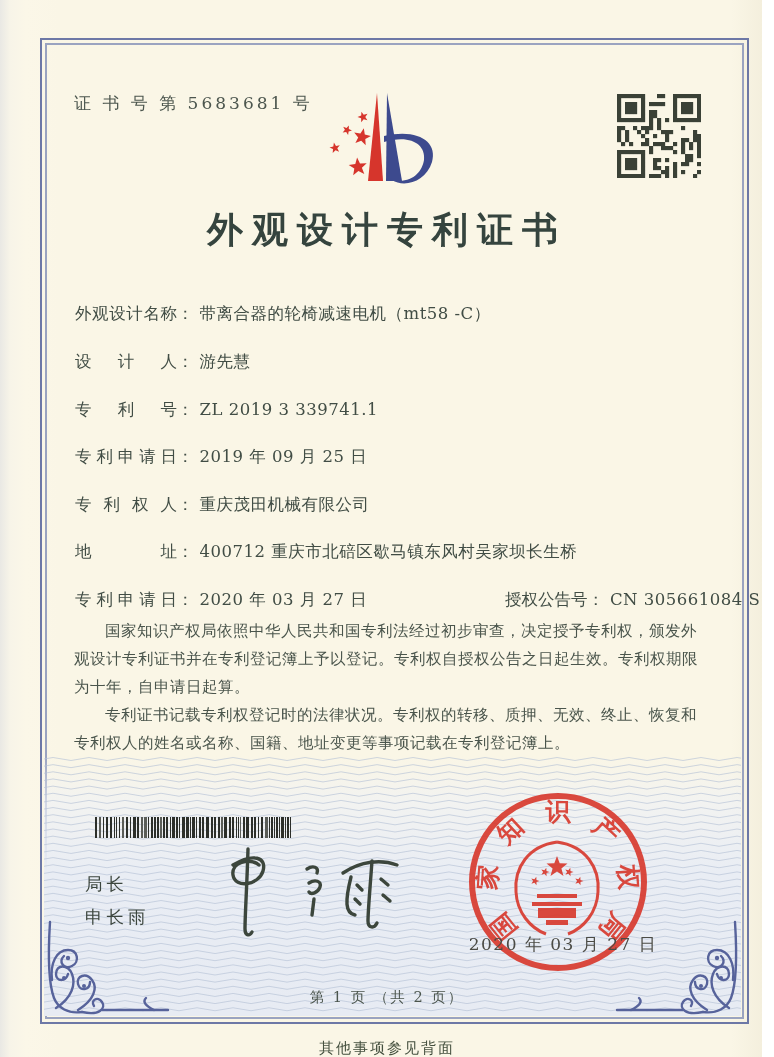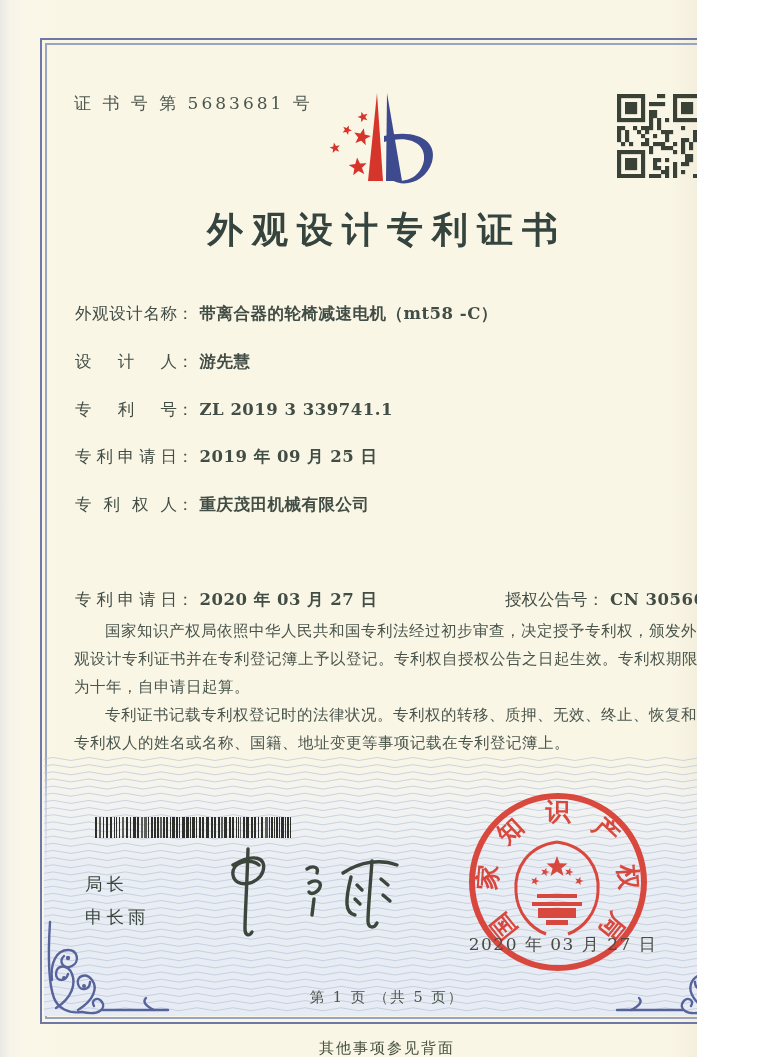--- a/index.html
+++ b/index.html
@@ -1,34 +1,34 @@
 <!DOCTYPE html>
 <html><head>
 <meta charset="utf-8">
 <style>
   html,body{margin:0;padding:0;background:#ffffff;}
   #certificate{
-    position:relative;width:697px;height:1057px;overflow:hidden;
+    position:relative;width:762px;height:1057px;overflow:hidden;
     background:linear-gradient(90deg,#e9e8e4 0px,#f7f4e8 10px,#fbf7e8 26px,#faf6e6 60px,#faf6e6 96%,#f4efdd 100%);
     font-family:"DejaVu Serif","Liberation Serif",serif;
     color:#414d45;
   }
   .abs{position:absolute;}
   
   #frame-outer{left:40px;top:38px;width:705px;height:982px;border:2px solid #6d78a6;}
   #frame-inner{left:3px;top:3px;right:3px;bottom:3px;position:absolute;border:2px solid #9aa3c0;}
   
   #cert-number{left:74px;top:92px;font-size:17px;letter-spacing:3px;color:#4c564e;}
   #cert-title{left:0;top:206px;width:774px;text-align:center;font-size:36px;font-weight:bold;
     letter-spacing:9px;color:#35443e;}
   
   .field-row{position:absolute;left:75px;font-size:16.5px;color:#414d45;white-space:nowrap;}
   .field-label{display:inline-block;width:102px;text-align:justify;text-align-last:justify;vertical-align:top;}
   .field-colon{display:inline-block;margin-right:6px;}
-  .field-value{letter-spacing:0.5px;font-weight:bold;}
+  .field-value{letter-spacing:0.5px;}
   #grant-no{position:absolute;left:430px;top:0;}
   
   #body-text{left:74px;top:618px;width:638px;font-size:15.5px;line-height:1.8;color:#4a554c;}
   #body-text p{margin:0;text-indent:2em;letter-spacing:0.5px;}
   
   #wave-band{left:44px;top:756px;width:697px;height:260px;
     background:linear-gradient(180deg,rgba(238,241,247,0) 0%,rgba(238,241,247,.65) 18%,#e9edf4 45%,#e7ebf3 100%);}
   #wave-band svg{position:absolute;left:0;top:0;}
   
   #barcode{left:95px;top:817px;width:202px;height:21px;}
@@ -349,20 +349,23 @@
   </div>
   <div class="field-row" style="top:399px">
     <span class="field-label">专利号</span><span class="field-colon">：</span><span class="field-value">ZL 2019 3 339741.1</span>
   </div>
   <div class="field-row" style="top:446px">
     <span class="field-label">专利申请日</span><span class="field-colon">：</span><span class="field-value">2019 年 09 月 25 日</span>
   </div>
   <div class="field-row" style="top:494px">
     <span class="field-label">专利权人</span><span class="field-colon">：</span><span class="field-value">重庆茂田机械有限公司</span>
   </div>
+  <div class="field-row" style="top:541px">
+    <span class="field-label">地址</span><span class="field-colon">：</span><span class="field-value">400712 重庆市北碚区歇马镇东风村吴家坝长生桥</span>
+  </div>
   <div class="field-row" style="top:589px">
     <span class="field-label">专利申请日</span><span class="field-colon">：</span><span class="field-value">2020 年 03 月 27 日</span>
     <span id="grant-no">
       <span>授权公告号</span><span class="field-colon">：</span><span class="field-value">CN 305661084 S</span>
     </span>
   </div>
 
   <div class="abs" id="body-text">
     <p>国家知识产权局依照中华人民共和国专利法经过初步审查，决定授予专利权，颁发外观设计专利证书并在专利登记簿上予以登记。专利权自授权公告之日起生效。专利权期限为十年，自申请日起算。</p>
     <p>专利证书记载专利权登记时的法律状况。专利权的转移、质押、无效、终止、恢复和专利权人的姓名或名称、国籍、地址变更等事项记载在专利登记簿上。</p>
@@ -464,16 +467,16 @@
       <polygon points="122.3,94.7 122.5,97.9 125.5,98.9 122.5,100.1 122.5,103.3 120.4,100.8 117.4,101.7 119.1,99.0 117.3,96.4 120.4,97.2" fill="#d8372b"></polygon>
       <path d="M99,60 C70,64 56,86 58,110 C59,130 72,146 88,152" fill="none" stroke="#d8372b" stroke-width="3"></path>
       <path d="M99,60 C128,64 142,86 140,110 C139,130 126,146 110,152" fill="none" stroke="#d8372b" stroke-width="3"></path>
       <rect x="79" y="112" width="40" height="4" fill="#d8372b"></rect>
       <rect x="74" y="120" width="50" height="4" fill="#d8372b"></rect>
       <rect x="80" y="126" width="38" height="10" fill="#d8372b"></rect>
       <rect x="88" y="138" width="22" height="5" fill="#d8372b"></rect>
     </svg>
   <div class="abs" id="seal-date">2020 年 03 月 27 日</div>
 
-  <div class="abs" id="page-footer">第 1 页 （共 5 页）</div>
+  <div class="abs" id="page-footer">第 1 页 （共 2 页）</div>
   <div class="abs" id="back-note">其他事项参见背面</div>
 
 </div>
 
 </body></html>

